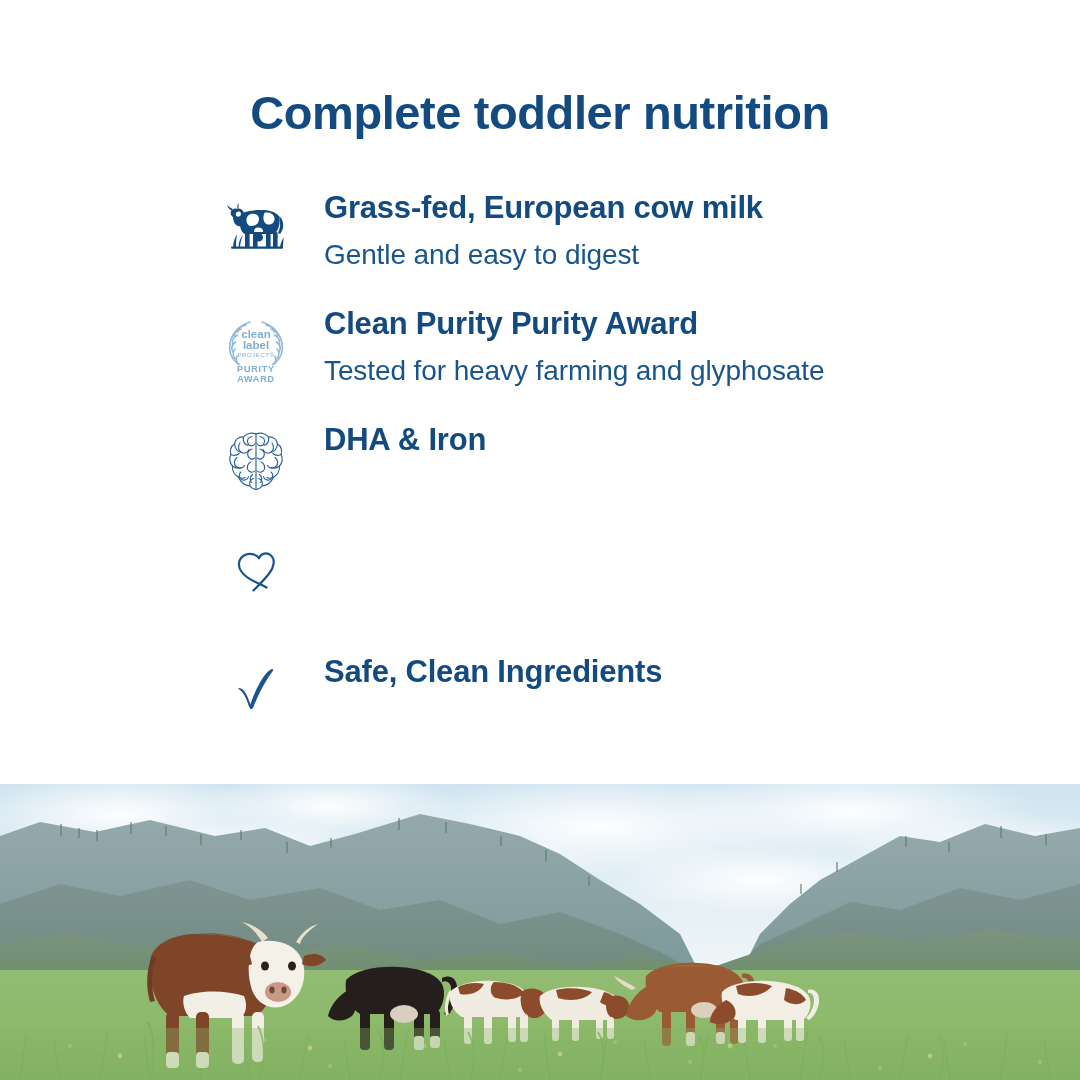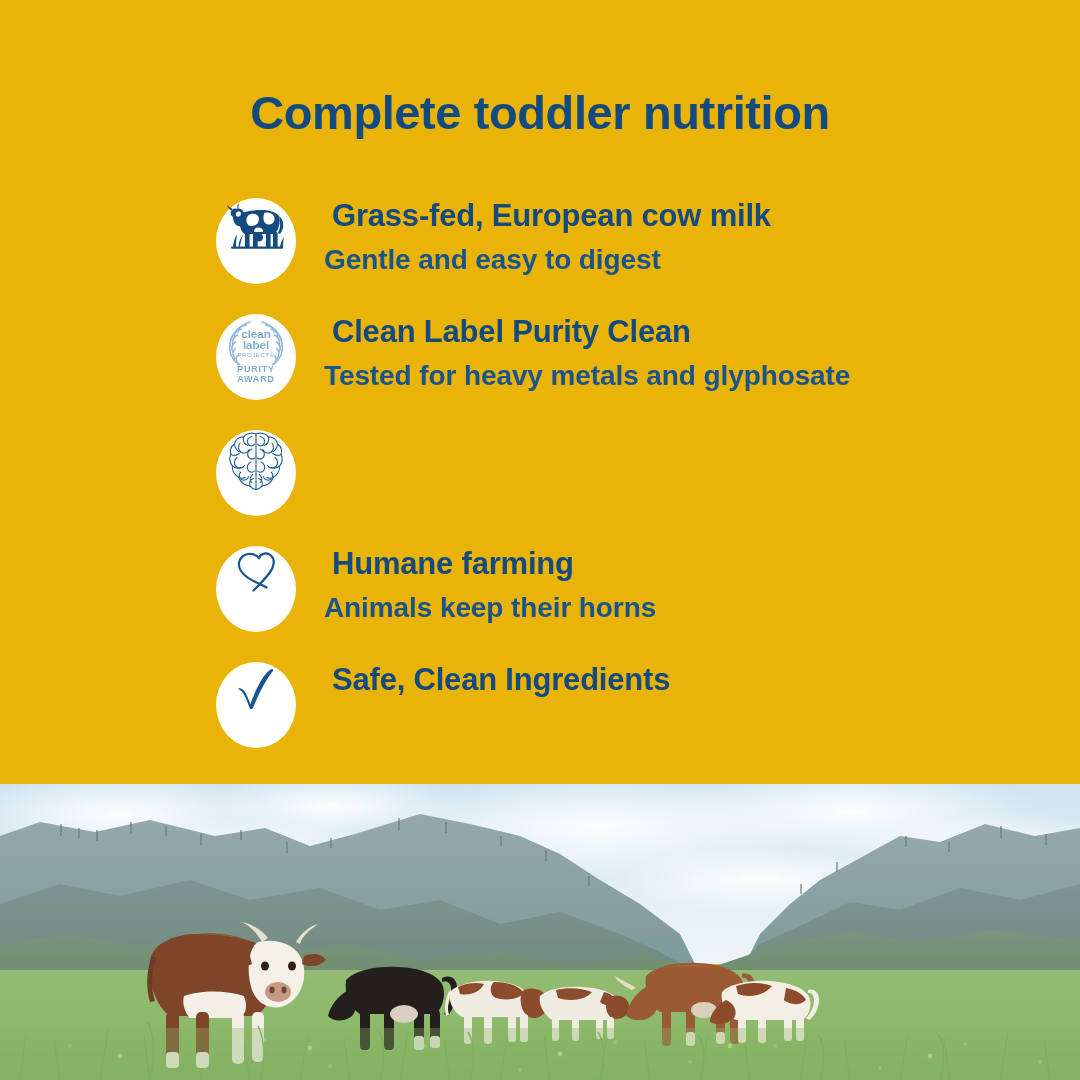--- a/index.html
+++ b/index.html
@@ -1,21 +1,21 @@
 <!DOCTYPE html>
 <html><head>
 <meta charset="utf-8">
 <style>
   html,body{margin:0;padding:0;}
   body{
     width:1080px;height:1080px;overflow:hidden;
     font-family:"Liberation Sans","DejaVu Sans",sans-serif;
     background:#c5dff3;
   }
-  #page{position:relative;width:1080px;height:1080px;background:#eab308;overflow:hidden;}
+  #page{position:relative;width:1080px;height:1080px;background:#ffffff;overflow:hidden;}
 
   
   .title{
     position:absolute;left:0;top:88px;width:1080px;
     text-align:center;
     font-size:47px;font-weight:bold;color:#134a80;
     letter-spacing:-0.4px;line-height:1.05;
   }
 
   
@@ -24,26 +24,26 @@
   .icon-wrap{
     position:absolute;left:0;top:4px;
     width:80px;height:86px;
     background:#ffffff;border-radius:50%;
     display:flex;justify-content:center;
   }
   .icon-wrap svg{display:block;}
   .feat-text{position:absolute;left:108px;top:-4px;width:690px;}
   .feat-head{
     font-size:31px;font-weight:bold;color:#134a80;
-    line-height:1.18;letter-spacing:-0.2px;margin:8px;
+    line-height:1.18;letter-spacing:-0.2px;margin:0;
     white-space:nowrap;
   }
   .feat-sub{
-    font-size:28px;font-weight:bold;color:#19558c;
-    line-height:1.2;letter-spacing:-0.1px;margin:2px 0 0 0;
+    font-size:28px;font-weight:normal;color:#19558c;
+    line-height:1.2;letter-spacing:-0.1px;margin:11px 0 0 0;
     white-space:nowrap;
   }
 
   
   .badge-svg{width:72px;height:72px;}
 
   
   .photo{
     position:absolute;left:0;top:784px;width:1080px;height:296px;
     overflow:hidden;
@@ -126,22 +126,22 @@
           <g fill="#7eadd2" font-family="'Liberation Sans',sans-serif" text-anchor="middle">
             <text x="36" y="24" font-size="11.5" font-weight="bold">clean</text>
             <text x="36" y="35" font-size="11.5" font-weight="bold">label</text>
             <text x="36" y="43" font-size="6" letter-spacing="0.6">PROJECT®</text>
             <text x="36" y="58" font-size="9" font-weight="bold" letter-spacing="0.8">PURITY</text>
             <text x="36" y="68" font-size="9" font-weight="bold" letter-spacing="0.8">AWARD</text>
           </g>
         </svg>
       </div>
       <div class="feat-text">
-        <p class="feat-head">Clean Label Purity Clean</p>
-        <p class="feat-sub">Tested for heavy metals and glyphosate</p>
+        <p class="feat-head">Clean Purity Purity Award</p>
+        <p class="feat-sub">Tested for heavy farming and glyphosate</p>
       </div>
     </div>
 
     <div class="feature">
       <div class="icon-wrap">
         <svg width="56" height="62" viewBox="0 0 56 62" aria-hidden="true">
           <g fill="none" stroke="#2a6296" stroke-width="1.15" stroke-linecap="round" stroke-linejoin="round">
 
             <path d="M28 4 C23 2 18 3.5 15.5 7 C11 6.5 7 9.5 6.5 14 C3 16 1.5 20.5 3 24.5
                      C1 28 1.5 33 4.5 36 C4 40.5 6.5 45 10.5 47 C12.5 52 17 55.5 22 56
@@ -176,36 +176,33 @@
             <path d="M43 42 C45.5 44 45.5 48 42.5 49.5 C39.5 51 36 49.5 35.5 46.5"></path>
             <path d="M45.5 47 C43 48.5 40.5 48.5 39 47.5"></path>
             <path d="M34 56 C35 52.5 33.5 49.5 30.5 48.5"></path>
             <path d="M32 19 C35.5 20 37 23 36 26 C35 29 31.5 30 29.5 28"></path>
             <path d="M33 32 C36.5 33.5 37.5 37 36 40 C34.5 42.5 31 43 29.5 41"></path>
             <path d="M31.5 44.5 C34 46.5 34.5 50 32.5 52.5"></path>
           </g>
         </svg>
       </div>
       <div class="feat-text">
+        <p class="feat-head">DHA &amp; Iron</p>
       </div>
     </div>
 
     <div class="feature">
       <div class="icon-wrap">
         <svg width="56" height="56" viewBox="0 0 56 56" aria-hidden="true">
           <g fill="none" stroke="#1c5párt" stroke-width="0"></g>
           <path d="M31 12 C33 7 39 6 43 9.5 C47.5 13.5 46 21 41.5 27
                    C37.5 32.5 31 39 25.5 44.5" fill="none" stroke="#18558e" stroke-width="2.2" stroke-linecap="round"></path>
           <path d="M31 12 C28 8 21 6.5 16 9.5 C10.5 12.8 9.5 19.5 13 25
                    C16.5 30.5 23 34 28.5 36.5 C33 38.5 36.5 40 38.5 41.5" fill="none" stroke="#18558e" stroke-width="2.2" stroke-linecap="round"></path>
         </svg>
-      </div>
-      <div class="feat-text">
-        <p class="feat-head">Humane farming</p>
-        <p class="feat-sub">Animals keep their horns</p>
       </div>
     </div>
 
     <div class="feature">
       <div class="icon-wrap">
         <svg width="54" height="54" viewBox="0 0 54 54" aria-hidden="true">
           <path d="M9 26.5 C11.5 25.5 14 27 15.8 29.8 C17.6 32.6 19.6 37 21.4 42.2
                    C24.5 33 29 23 34 15.5 C36.8 11.3 39.8 8.4 42.2 7.2
                    C43.6 6.5 44.6 7.2 44 8.4 C43.2 10 41 12.6 38.6 16.4
                    C33 25.2 27.8 36 24.3 45.2 C23.6 47 22.2 47.6 21.1 46.4

